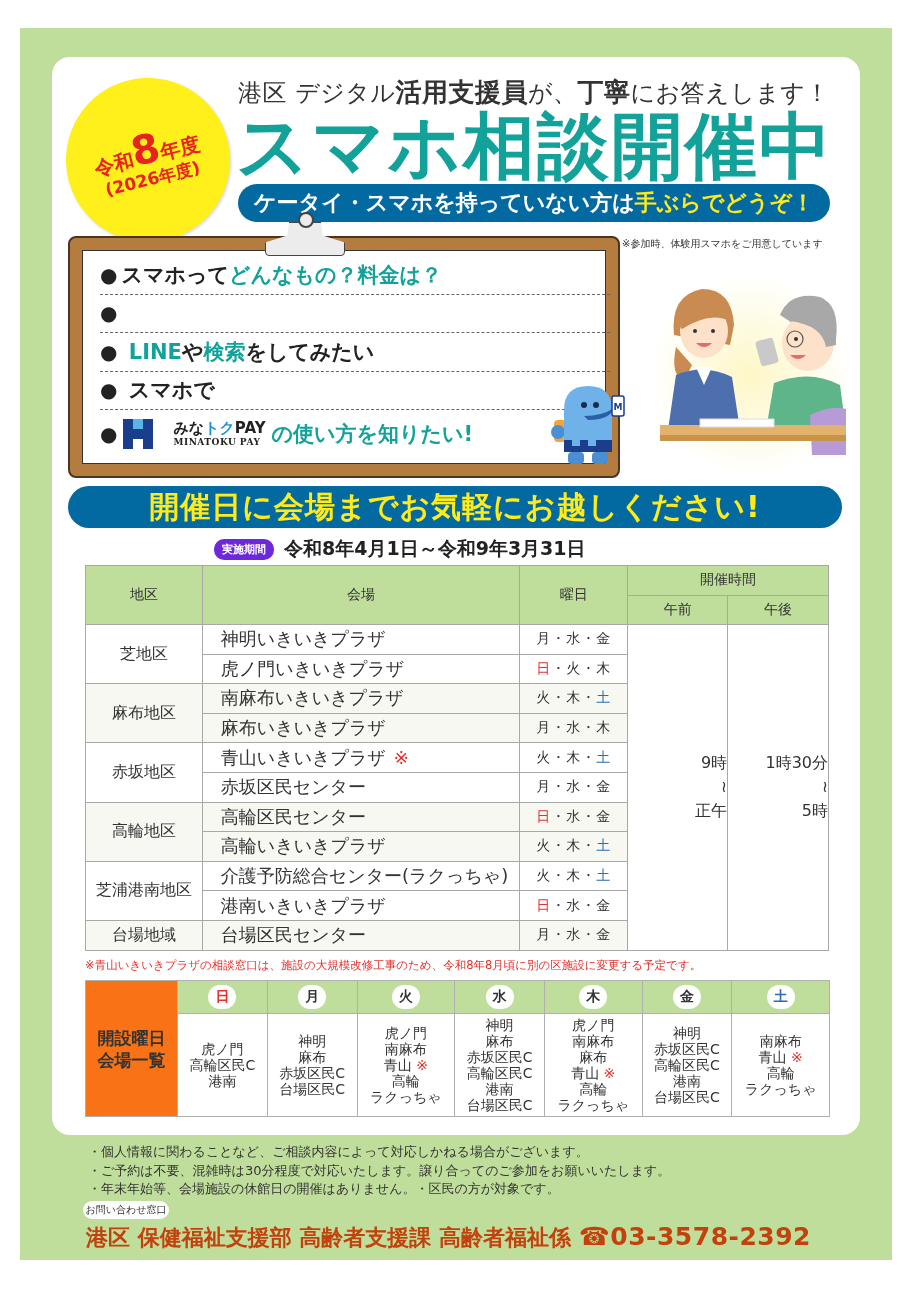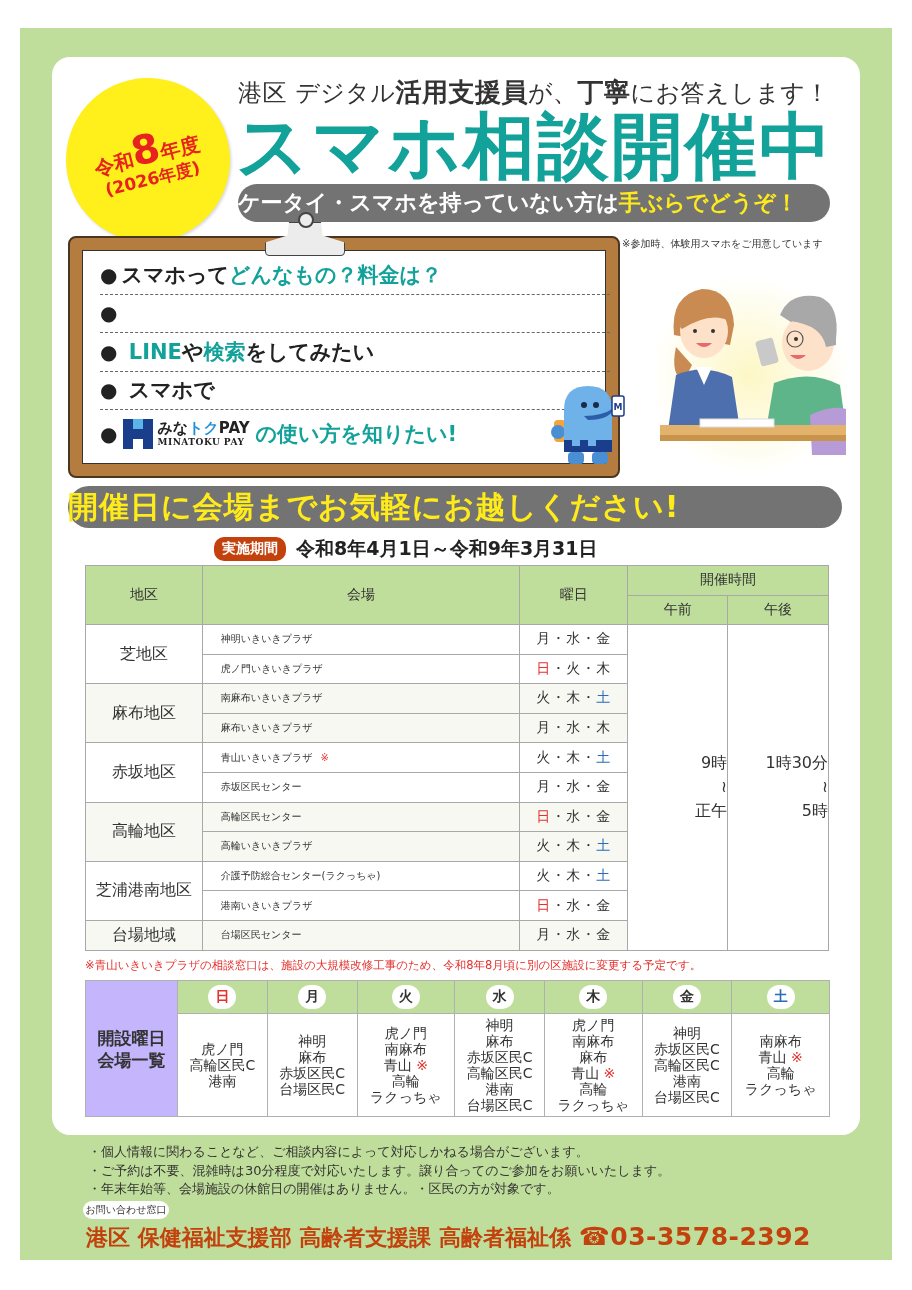--- a/index.html
+++ b/index.html
@@ -14,76 +14,76 @@
     display: flex; flex-direction: column; align-items: center; justify-content: center; transform: rotate(-14deg);
     box-shadow: 1px 2px 3px rgba(0,0,0,0.15); }
   .badge .l1 { color: #e8231f; font-weight: bold; font-size: 20px; white-space: nowrap; }
   .badge .l1 .big { font-size: 40px; line-height: 40px; }
   .badge .l2 { color: #e8231f; font-weight: bold; font-size: 17px; white-space: nowrap; margin-top: -2px; }
 
   .subtitle { position: absolute; left: 238px; top: 75px; font-size: 24px; color: #333; white-space: nowrap; letter-spacing: 0.5px; }
   .subtitle b { font-weight: bold; font-size: 26px; }
   .main-title { position: absolute; left: 236px; top: 104px; font-size: 72px; font-weight: bold; color: #13a29a; white-space: nowrap; letter-spacing: 2px; line-height: 84px; }
 
-  .pill-dark { position: absolute; background: #737373; border-radius: 20px; color: #fff; font-weight: bold; white-space: nowrap; display: flex; align-items: center; }
+  .pill-dark { position: absolute; background: #0369a1; border-radius: 20px; color: #fff; font-weight: bold; white-space: nowrap; display: flex; align-items: center; justify-content: center; }
   .pill1 { left: 238px; top: 184px; width: 592px; height: 38px; font-size: 22px; }
   .pill1 .hl { color: #ffeb1a; }
 
   
   .board { position: absolute; left: 68px; top: 236px; width: 552px; height: 242px; background: #b57c3f; border: 2px solid #4a3520; border-radius: 8px; }
   .board-inner { position: absolute; left: 12px; top: 12px; right: 12px; bottom: 12px; background: #ffffff; border: 1px solid #333; }
   .clip { position: absolute; left: 265px; top: 222px; width: 80px; height: 34px; background: #ececec; border: 1.5px solid #444; border-radius: 10px 10px 4px 4px; clip-path: polygon(30% 0, 70% 0, 72% 40%, 100% 60%, 100% 100%, 0 100%, 0 60%, 28% 40%); }
   .clip-ring { position: absolute; left: 298px; top: 212px; width: 16px; height: 16px; border-radius: 50%; border: 2px solid #444; background: #ececec; }
   .items { position: absolute; left: 100px; top: 256px; width: 510px; }
   .item { height: 38.5px; border-bottom: 1.5px dashed #666; font-size: 21px; font-weight: bold; color: #222; display: flex; align-items: center; white-space: nowrap; }
   .item:last-child { border-bottom: none; height: 48px; }
   .item .teal { color: #13a29a; }
   .bullet { font-size: 20px; margin-right: 4px; }
-  .mpay-logo { display: inline-flex; align-items: center; margin: 0 6px 0 2px; }
+  .mpay-logo { display: inline-flex; align-items: center; margin: 0 6px 0 2px; gap: 16px; }
   .mpay-mark { width: 30px; height: 30px; display: grid; grid-template-columns: repeat(3, 1fr); grid-template-rows: repeat(3, 1fr); margin-right: 4px; }
   .mpay-mark span { display: block; }
   .mpay-text { display: flex; flex-direction: column; line-height: 1; }
   .mpay-text .a { font-size: 15px; font-weight: bold; color: #222; }
   .mpay-text .a .t { color: #1f8fd9; }
   .mpay-text .b { font-family: "DejaVu Serif", serif; font-size: 9px; font-weight: bold; color: #222; margin-top: 2px; letter-spacing: 0.5px; }
 
   
   .mascot { position: absolute; left: 548px; top: 380px; width: 80px; height: 90px; }
 
   .note-top { position: absolute; left: 622px; top: 237px; font-size: 10px; color: #333; white-space: nowrap; }
   .illus { position: absolute; left: 640px; top: 255px; width: 210px; height: 220px; }
 
   .pill2 { left: 68px; top: 486px; width: 774px; height: 42px; font-size: 30px; color: #ffeb1a; border-radius: 22px; letter-spacing: 1px; }
 
   .period { position: absolute; left: 214px; top: 536px; display: flex; align-items: center; white-space: nowrap; }
-  .period-tag { background: #c2410c; color: #fff; font-size: 14px; font-weight: bold; padding: 3px 8px; border-radius: 10px; margin-right: 10px; }
+  .period-tag { background: #6d28d9; color: #fff; font-size: 11px; font-weight: bold; padding: 3px 8px; border-radius: 10px; margin-right: 10px; }
   .period-val { font-size: 19px; font-weight: bold; color: #222; }
 
   
   table.sched { position: absolute; left: 85px; top: 565px; width: 744px; border-collapse: collapse; font-size: 14px; color: #333; }
   table.sched th, table.sched td { border: 1px solid #a8a8a8; }
   table.sched th { background: #c0de9b; font-weight: normal; font-size: 14px; height: 29.5px; text-align: center; }
   table.sched td { height: 29.6px; }
   table.sched td.district { text-align: center; font-size: 16px; }
-  table.sched td.venue { padding-left: 18px; font-size: 10px; }
+  table.sched td.venue { padding-left: 18px; font-size: 18px; }
   table.sched td.days { text-align: center; font-size: 14px; letter-spacing: 1px; }
   table.sched td.time { text-align: right; font-size: 16px; line-height: 24px; vertical-align: middle; }
   .shade td.district, .shade td.venue, .shade td.days { background: #f7f8f2; }
   .red { color: #e3312d; }
   .blue { color: #2b6cb5; }
   .cw-0 { width: 117px; } .cw-1 { width: 318px; } .cw-2 { width: 108px; } .cw-3 { width: 100px; } .cw-4 { width: 101px; }
 
   .table-note { position: absolute; left: 85px; top: 958px; font-size: 11.5px; color: #e3312d; white-space: nowrap; }
 
   
   table.week { position: absolute; left: 85px; top: 980px; width: 745px; border-collapse: collapse; color: #333; }
   table.week th, table.week td { border: 1px solid #b0b0b0; }
   table.week th { background: #c0de9b; height: 33px; text-align: center; }
   table.week td { background: #fff; text-align: center; vertical-align: middle; font-size: 14px; line-height: 16px; padding: 3px 0; }
-  table.week td.label { background: #c4b5fd; font-size: 17px; font-weight: bold; line-height: 22px; width: 92px; }
+  table.week td.label { background: #f97316; font-size: 17px; font-weight: bold; line-height: 22px; width: 92px; }
   .daydot { display: inline-flex; width: 28px; height: 24px; border-radius: 12px; background: #fff; align-items: center; justify-content: center; font-weight: bold; font-size: 14px; }
 
   
   .notes { position: absolute; left: 88px; top: 1143px; font-size: 13px; color: #333; line-height: 18.5px; white-space: nowrap; }
   .contact-tag { position: absolute; left: 83px; top: 1201px; width: 86px; height: 18px; background: #fff; border-radius: 9px; font-size: 10px; color: #333; display: flex; align-items: center; justify-content: center; }
   .contact { position: absolute; left: 86px; top: 1222px; font-size: 22px; font-weight: bold; color: #c2410c; white-space: nowrap; }
   .contact .phone { font-size: 25px; letter-spacing: 0.5px; }
 </style>
 </head>
 <body>

